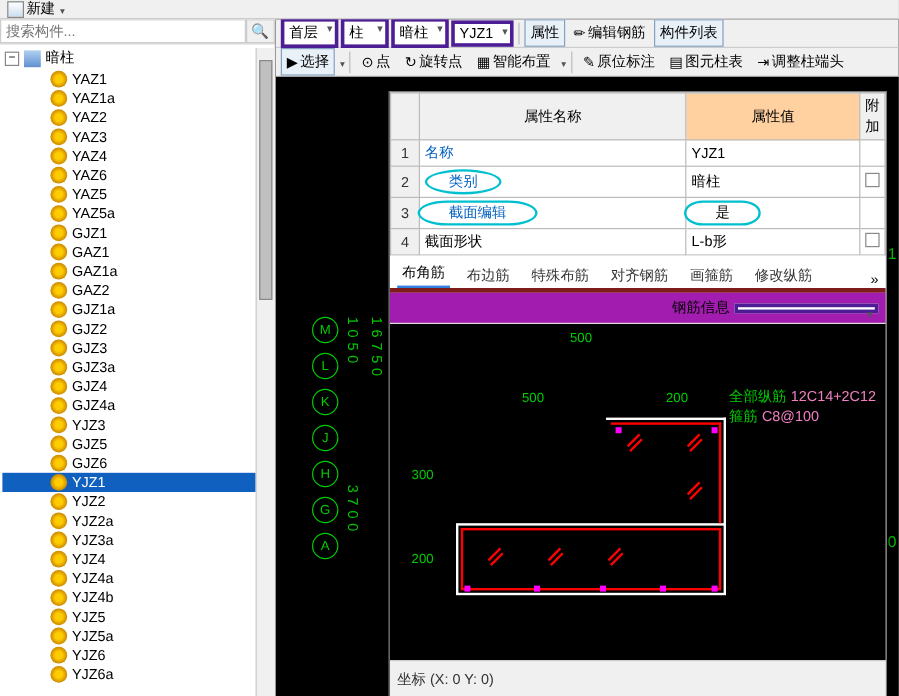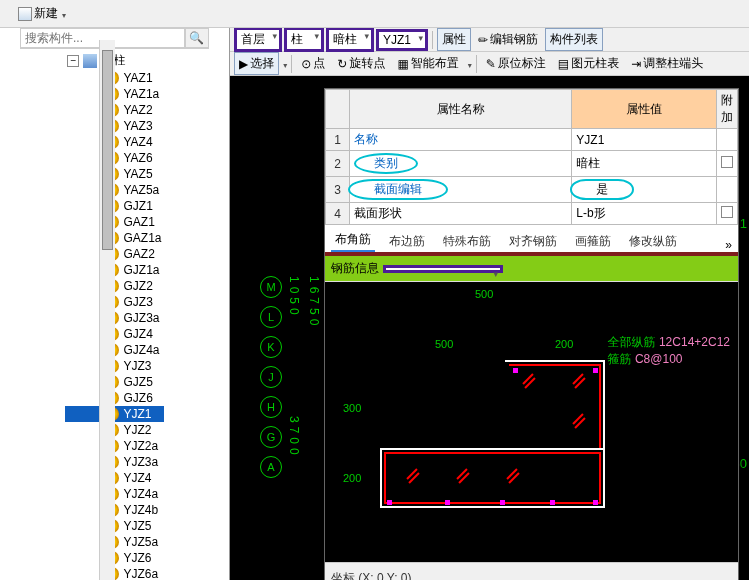--- a/index.html
+++ b/index.html
@@ -1,20 +1,20 @@
 <!DOCTYPE html>
 <html><head>
 <meta charset="utf-8">
 <style>
 * { margin: 0; padding: 0; box-sizing: border-box; font-family: "Microsoft YaHei", SimSun, sans-serif; font-size: 12px; }
 body { width: 749px; height: 580px; background: #fff; overflow: hidden; display: flex; flex-direction: column; }
-.top-toolbar { height: 28px; background: #f0f0f0; border-bottom: 1px solid #ccc; display: flex; align-items: center; padding: 0 12px; gap: 4px; }
+.top-toolbar { height: 16px; background: #f0f0f0; border-bottom: 1px solid #ccc; display: flex; align-items: center; padding: 0 0; gap: 4px; }
 .top-btn { display: flex; align-items: center; gap: 2px; padding: 2px 6px; cursor: pointer; }
 .main-area { flex: 1; display: flex; overflow: hidden; }
-.left-panel { width: 230px; border-right: 1px solid #999; display: flex; flex-direction: column; background: #fff; align-items: center; }
+.left-panel { width: 230px; border-right: 1px solid #999; display: flex; flex-direction: column; background: #fff; }
 .search-row { display: flex; border-bottom: 1px solid #ccc; }
 .search-input { flex: 1; border: 1px solid #ccc; padding: 2px 4px; color: #888; }
 .search-btn { width: 24px; border: 1px solid #ccc; background: #f0f0f0; cursor: pointer; }
 .tree { flex: 1; overflow-y: auto; overflow-x: hidden; padding: 2px; }
 .tree-root { display: flex; align-items: center; gap: 4px; padding: 1px 2px; }
 .tree-item { display: flex; align-items: center; gap: 4px; padding: 1px 2px 1px 40px; cursor: pointer; white-space: nowrap; }
 .tree-item.selected { background: #1060c0; color: #fff; }
 .tree-toggle { width: 12px; height: 12px; border: 1px solid #888; display: inline-flex; align-items: center; justify-content: center; font-size: 10px; line-height: 1; }
 .tree-icon { width: 14px; height: 14px; background: radial-gradient(circle, #ffcc00 30%, #cc8800 70%); border-radius: 50%; flex-shrink: 0; }
 .tree-icon.root { background: linear-gradient(#b0d0f0,#6090d0); border-radius: 0; }
@@ -40,21 +40,21 @@
 .prop-table .rownum { width: 24px; text-align: center; background: #f0f0f0; color: #333; }
 .prop-table .blue { color: #0060c0; }
 .circled { border: 2px solid #00c0d0; border-radius: 50%; padding: 0 18px; display: inline-block; }
 .circled2 { border: 2px solid #00c0d0; border-radius: 50%/100%; padding: 0 24px; display: inline-block; margin-left: -6px; }
 .checkbox-cell { width: 17px; text-align: center; }
 .chk { width: 12px; height: 12px; border: 1px solid #888; display: inline-block; background: #fff; }
 .tab-row { display: flex; border-bottom: 4px solid #7f1d1d; padding: 4px 6px 0 6px; gap: 10px; align-items: flex-end; background: #fff; }
 .tab { padding: 2px 4px; cursor: pointer; color: #333; }
 .tab.active { border-bottom: 2px solid #3080e0; color: #000; }
 .tab-more { margin-left: auto; cursor: pointer; }
-.rebar-row { display: flex; padding: 4px 6px; gap: 4px; align-items: center; background: #84cc16; border-bottom: 1px solid #ddd; }
+.rebar-row { display: flex; padding: 4px 6px; gap: 4px; align-items: center; background: #a21caf; border-bottom: 1px solid #ddd; justify-content: flex-end; }
 .section-view { flex: 1; background: #000; position: relative; min-height: 280px; }
 .dim-text { position: absolute; color: #0c0; font-size: 11px; }
 .rebar-info { position: absolute; right: 8px; top: 52px; color: #0c0; font-size: 11px; text-align: left; }
 .rebar-info .pink { color: #f080c0; }
 .lshape { position: absolute; border: 2px solid #fff; }
 .lshape-inner { position: absolute; border: 2px solid #f00; }
 .stirrup { position: absolute; width: 18px; height: 18px; }
 .stirrup::before, .stirrup::after { content: ""; position: absolute; background: #f00; }
 .stirrup::before { width: 14px; height: 2px; transform: rotate(-45deg); top: 6px; left: 0; }
 .stirrup::after { width: 14px; height: 2px; transform: rotate(-45deg); top: 10px; left: 2px; }

